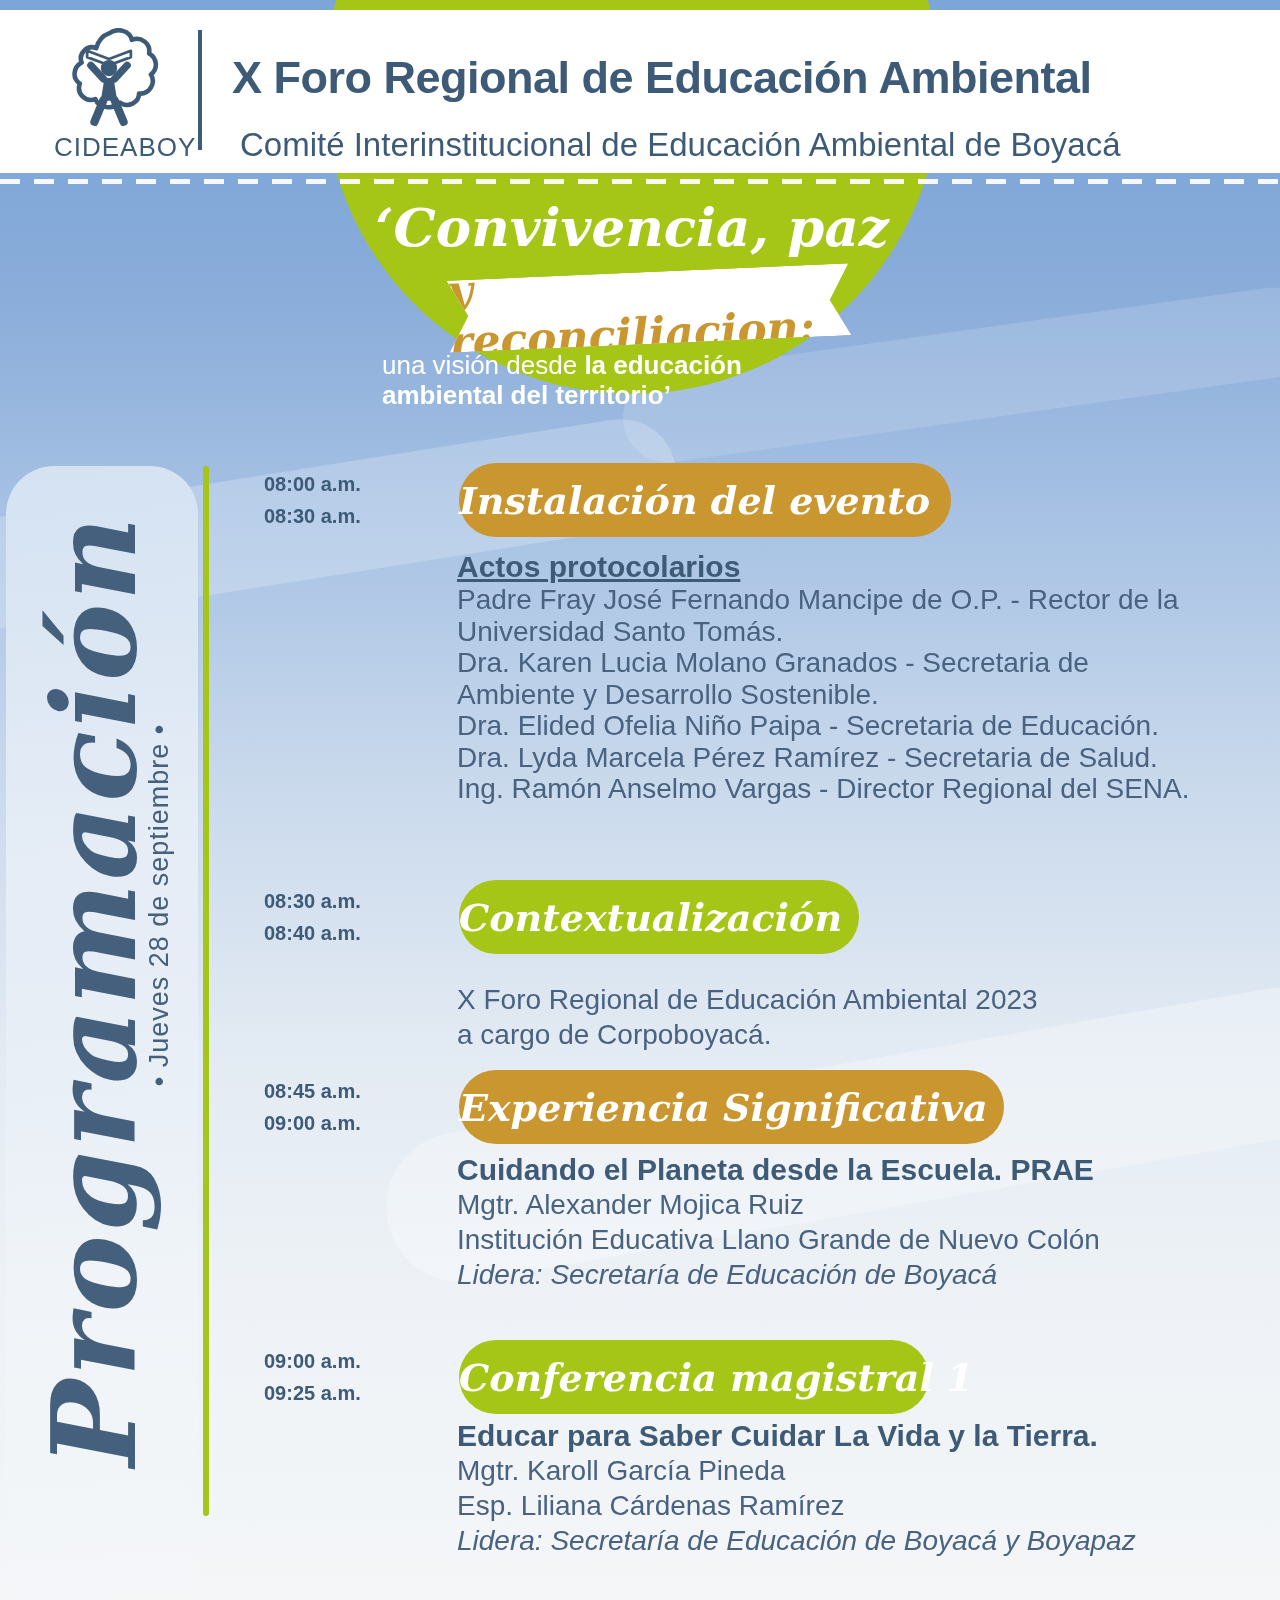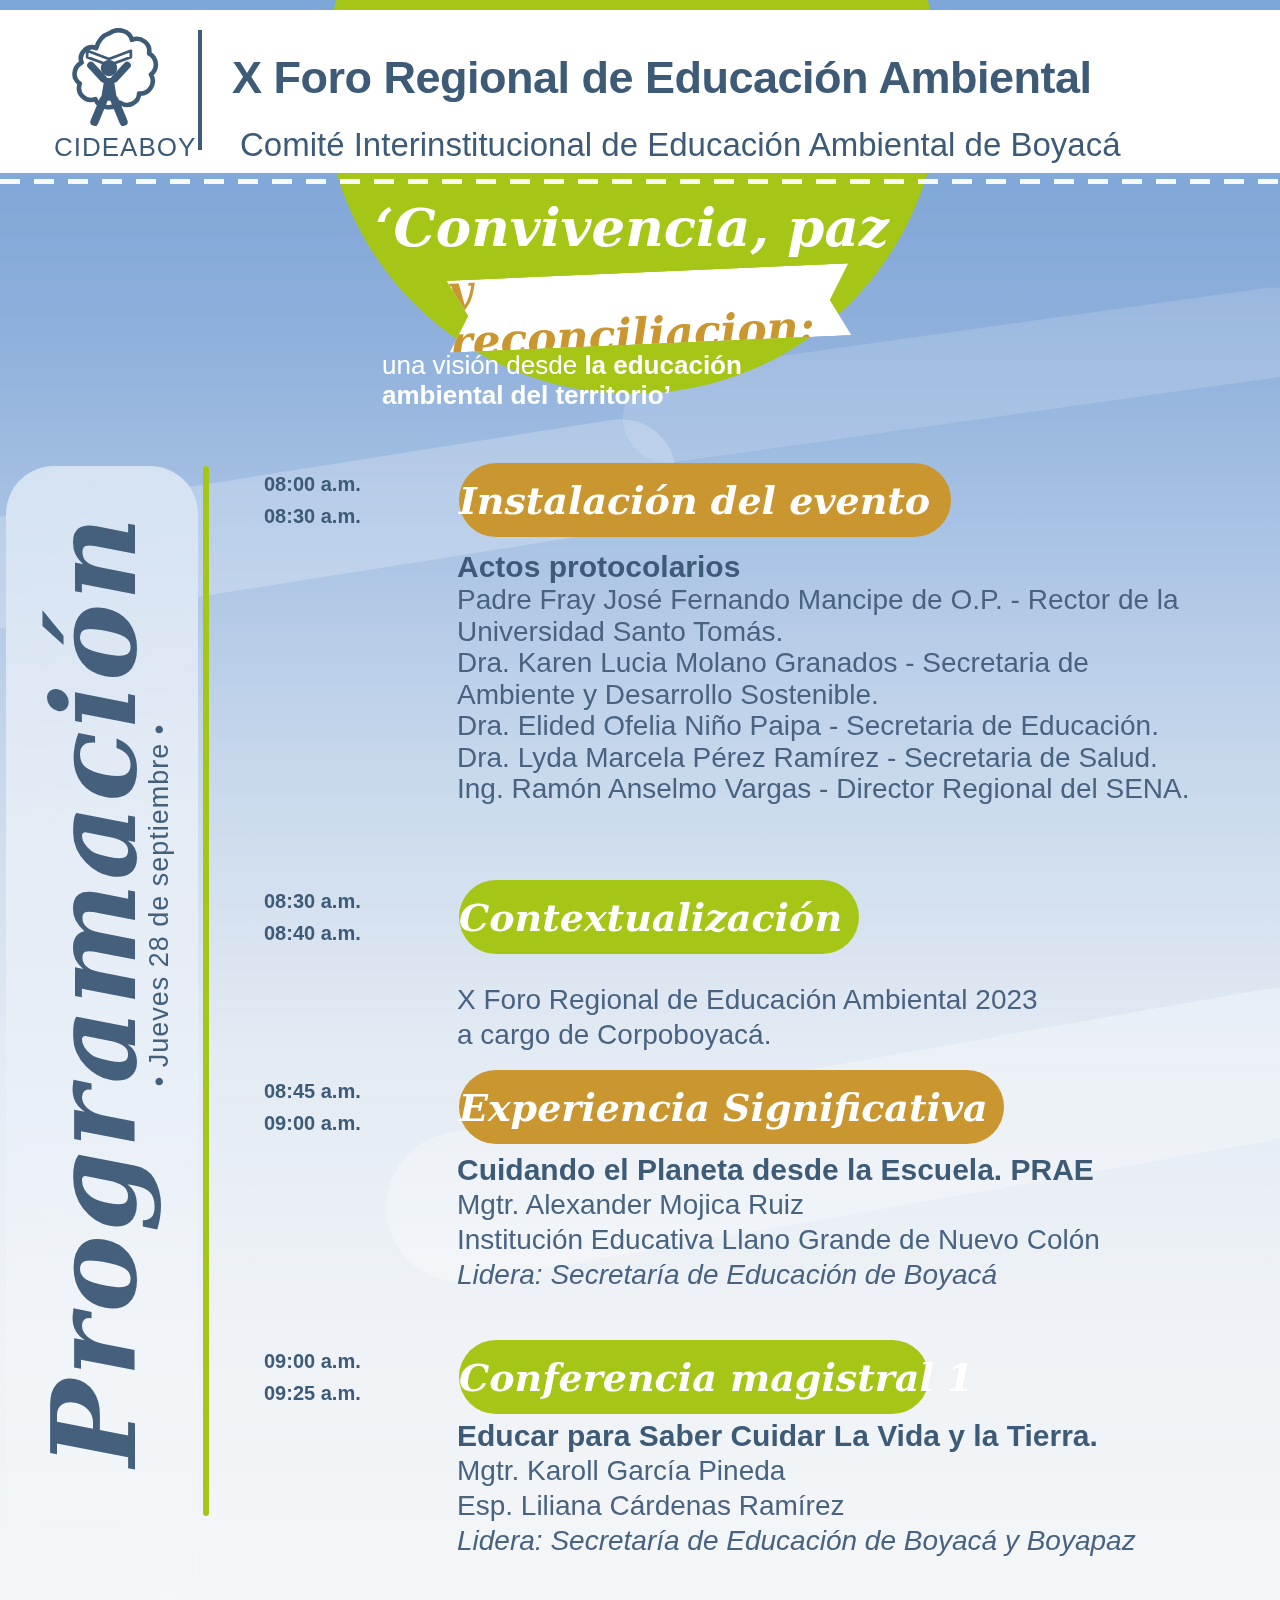--- a/index.html
+++ b/index.html
@@ -61,21 +61,21 @@
     font-size:20px;font-weight:700;color:#3d5a77;line-height:32px;}
   .pill{position:absolute;left:459px;height:74px;border-radius:40px;
     display:flex;align-items:center;justify-content:flex-start;
     font-family:"DejaVu Serif",serif;font-style:italic;font-weight:bold;
     font-size:38px;color:#ffffff;white-space:nowrap;}
   .body{position:absolute;left:457px;width:780px;color:#486280;font-size:28px;font-weight:400;}
   .ln{display:block;}
   .b1 .ln{line-height:31.5px;}
   .b2 .ln,.b3 .ln,.b4 .ln{line-height:35px;}
   .ln-title{font-weight:700;font-size:30px;color:#3d5a77;}
-  .b1 .ln-title{line-height:34px;}
+  .b1 .ln-title{line-height:34px;text-decoration:underline;}
   .ln-italic{font-style:italic;}
 </style>
 </head>
 <body>
 
 <div class="page">
 
   <div class="streak s1"></div>
   <div class="streak s2"></div>
   <div class="streak s3"></div>

